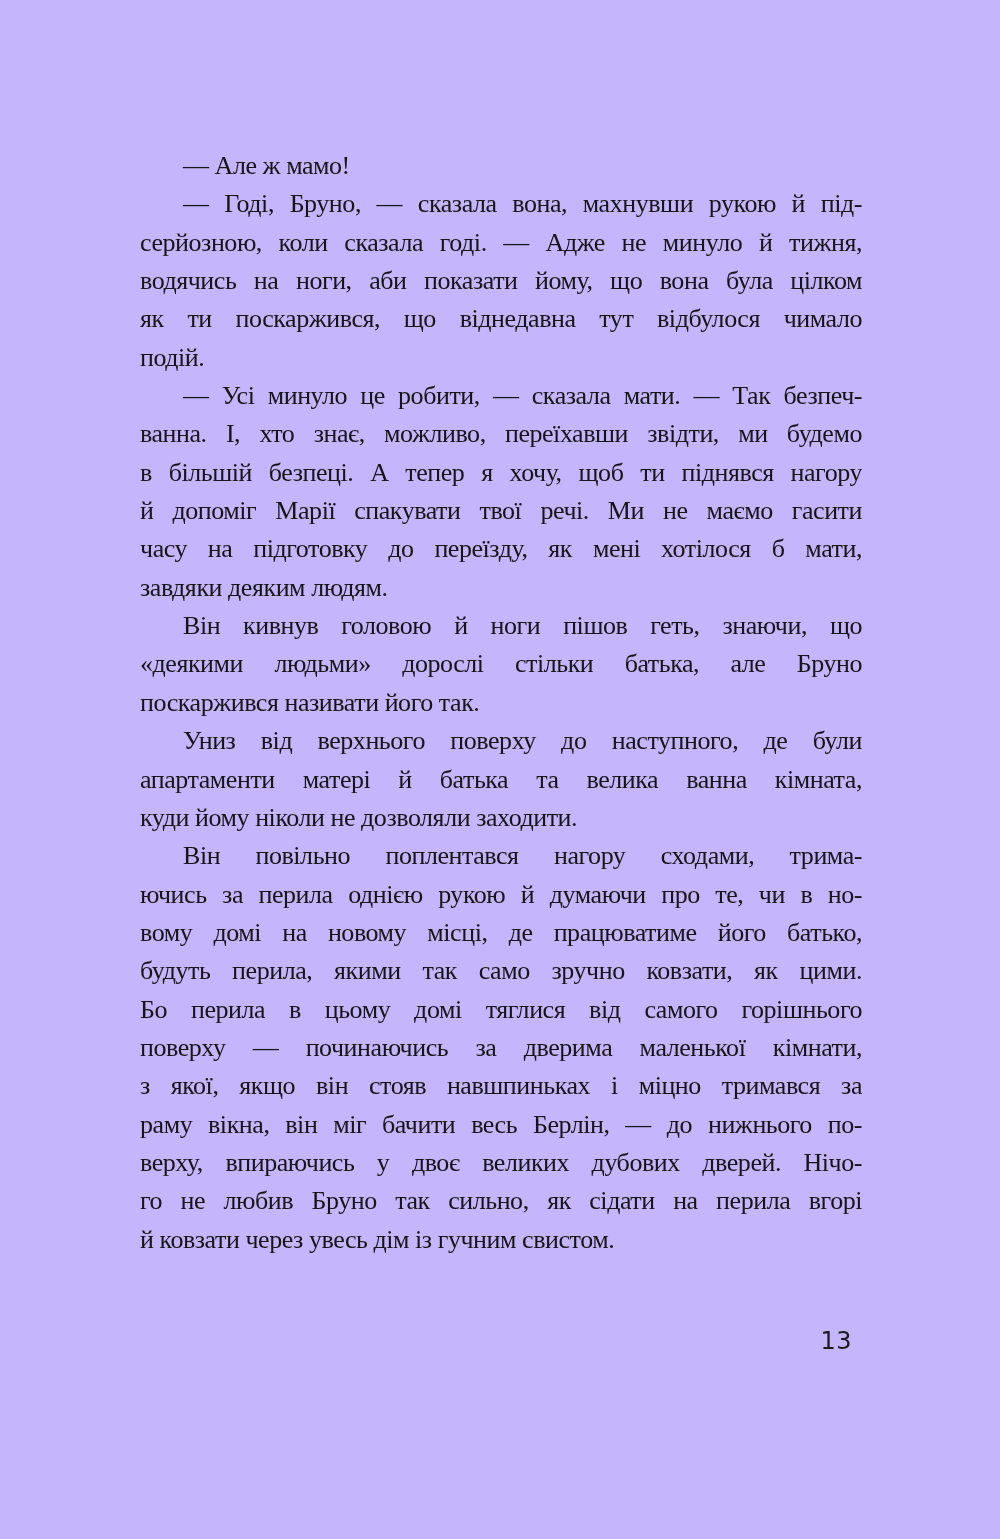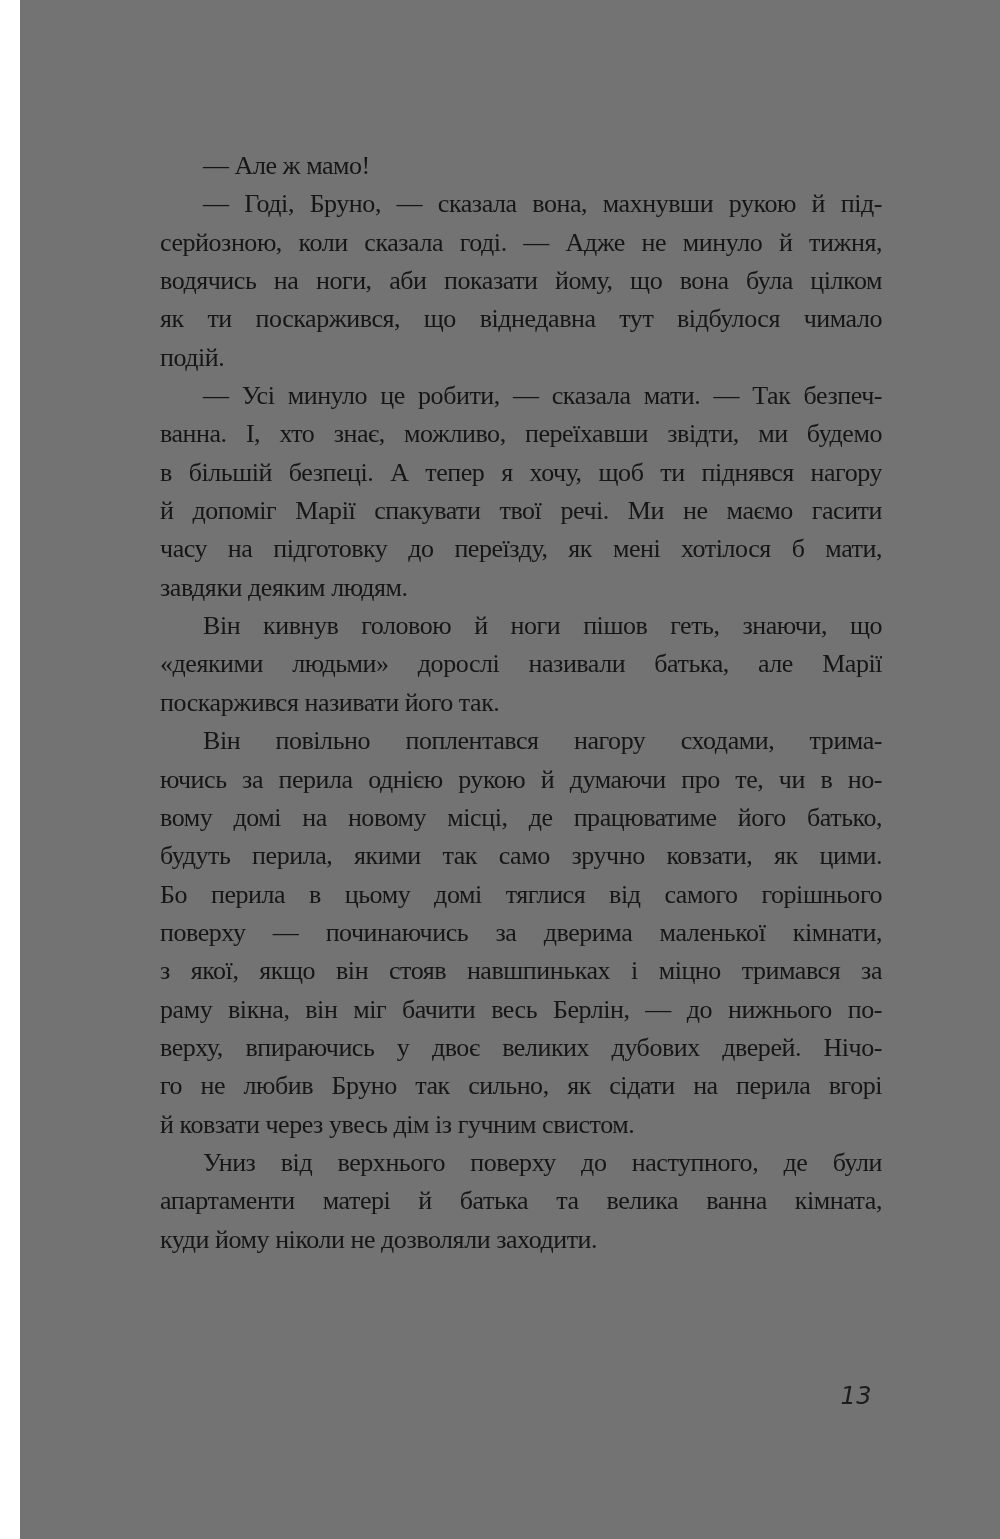--- a/index.html
+++ b/index.html
@@ -10,22 +10,21 @@
   body {
     width: 1000px;
     height: 1539px;
     position: relative;
     font-family: "Liberation Serif", "DejaVu Serif", serif;
     overflow: hidden;
   }
   .page {
     position: absolute;
     inset: 0;
-    background: #737373;
-    margin-left: 20px;
+    background: #c4b5fd;
   }
   .text-block {
     position: absolute;
     left: 140px;
     top: 147px;
     width: 722px;
     color: #161616;
     font-size: 26px;
     line-height: 38.35px;
     letter-spacing: -0.45px;
@@ -39,28 +38,27 @@
   }
   .line.first {
     text-indent: 43px;
   }
   .line.last {
     text-align-last: left;
   }
   .page-number {
     position: absolute;
     left: 140px;
-    top: 1382px;
+    top: 1327px;
     width: 712px;
     text-align: right;
     font-family: "DejaVu Sans", "Liberation Sans", sans-serif;
     font-size: 24px;
     letter-spacing: 0.5px;
     color: #1c1c1c;
-    font-style: italic;
   }
 </style>
 </head>
 <body>
 
 <div class="page">
   <div class="text-block" id="text-block">
       <div class="paragraph">
         <div class="line first last">— Але ж мамо!</div>
       </div>
@@ -74,36 +72,36 @@
       <div class="paragraph">
         <div class="line first">— Усі минуло це робити, — сказала мати. — Так безпеч-</div>
         <div class="line">ванна. І, хто знає, можливо, переїхавши звідти, ми будемо</div>
         <div class="line">в більшій безпеці. А тепер я хочу, щоб ти піднявся нагору</div>
         <div class="line">й допоміг Марії спакувати твої речі. Ми не маємо гасити</div>
         <div class="line">часу на підготовку до переїзду, як мені хотілося б мати,</div>
         <div class="line last">завдяки деяким людям.</div>
       </div>
       <div class="paragraph">
         <div class="line first">Він кивнув головою й ноги пішов геть, знаючи, що</div>
-        <div class="line">«деякими людьми» дорослі називали батька, але Марії</div>
+        <div class="line">«деякими людьми» дорослі стільки батька, але Бруно</div>
         <div class="line last">поскаржився називати його так.</div>
+      </div>
+      <div class="paragraph">
+        <div class="line first">Униз від верхнього поверху до наступного, де були</div>
+        <div class="line">апартаменти матері й батька та велика ванна кімната,</div>
+        <div class="line last">куди йому ніколи не дозволяли заходити.</div>
       </div>
       <div class="paragraph">
         <div class="line first">Він повільно поплентався нагору сходами, трима-</div>
         <div class="line">ючись за перила однією рукою й думаючи про те, чи в но-</div>
         <div class="line">вому домі на новому місці, де працюватиме його батько,</div>
         <div class="line">будуть перила, якими так само зручно ковзати, як цими.</div>
         <div class="line">Бо перила в цьому домі тяглися від самого горішнього</div>
         <div class="line">поверху — починаючись за дверима маленької кімнати,</div>
         <div class="line">з якої, якщо він стояв навшпиньках і міцно тримався за</div>
         <div class="line">раму вікна, він міг бачити весь Берлін, — до нижнього по-</div>
         <div class="line">верху, впираючись у двоє великих дубових дверей. Нічо-</div>
         <div class="line">го не любив Бруно так сильно, як сідати на перила вгорі</div>
         <div class="line last">й ковзати через увесь дім із гучним свистом.</div>
       </div>
-      <div class="paragraph">
-        <div class="line first">Униз від верхнього поверху до наступного, де були</div>
-        <div class="line">апартаменти матері й батька та велика ванна кімната,</div>
-        <div class="line last">куди йому ніколи не дозволяли заходити.</div>
-      </div>
     </div>
   <div class="page-number">13</div>
 </div>
 
 </body></html>

